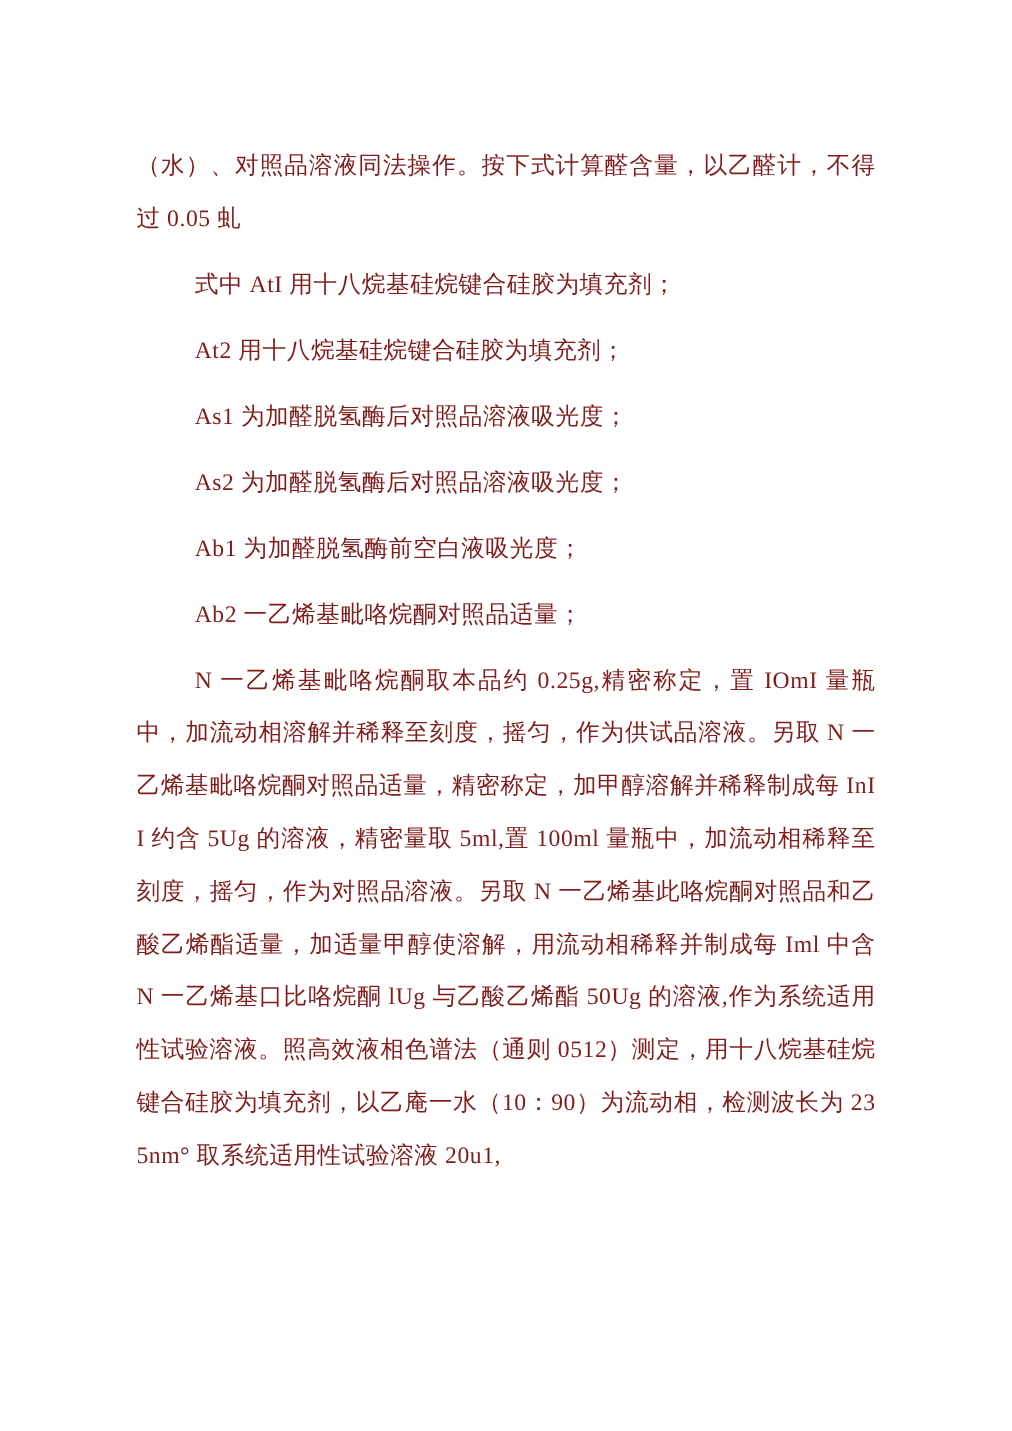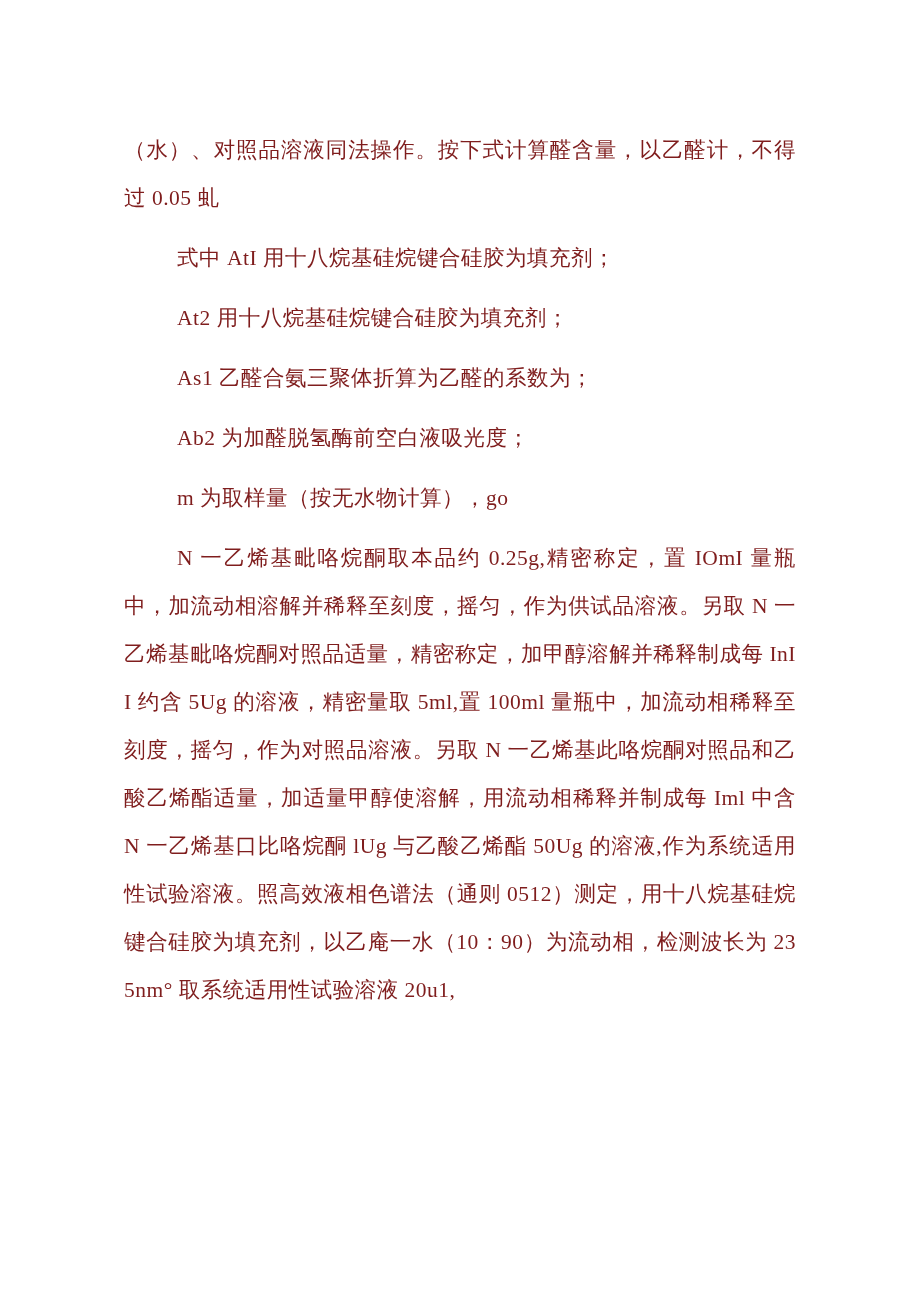--- a/index.html
+++ b/index.html
@@ -35,18 +35,19 @@
   }
 </style>
 </head>
 <body>
 
 <div class="page">
   <div class="doc-body">
     <p class="no-indent">（水）、对照品溶液同法操作。按下式计算醛含量，以乙醛计，不得过 0.05 虬</p>
     <p class="indent">式中 AtI 用十八烷基硅烷键合硅胶为填充剂；</p>
     <p class="indent">At2 用十八烷基硅烷键合硅胶为填充剂；</p>
-    <p class="indent">As1 乙醛合氨三聚体折算为乙醛的系数为；</p>
-    <p class="indent">Ab2 为加醛脱氢酶前空白液吸光度；</p>
-    <p class="indent">m 为取样量（按无水物计算），go</p>
+    <p class="indent">As1 为加醛脱氢酶后对照品溶液吸光度；</p>
+    <p class="indent">As2 为加醛脱氢酶后对照品溶液吸光度；</p>
+    <p class="indent">Ab1 为加醛脱氢酶前空白液吸光度；</p>
+    <p class="indent">Ab2 一乙烯基毗咯烷酮对照品适量；</p>
     <p class="indent">N 一乙烯基毗咯烷酮取本品约 0.25g,精密称定，置 IOmI 量瓶中，加流动相溶解并稀释至刻度，摇匀，作为供试品溶液。另取 N 一乙烯基毗咯烷酮对照品适量，精密称定，加甲醇溶解并稀释制成每 InII 约含 5Ug 的溶液，精密量取 5ml,置 100ml 量瓶中，加流动相稀释至刻度，摇匀，作为对照品溶液。另取 N 一乙烯基此咯烷酮对照品和乙酸乙烯酯适量，加适量甲醇使溶解，用流动相稀释并制成每 Iml 中含 N 一乙烯基口比咯烷酮 lUg 与乙酸乙烯酯 50Ug 的溶液,作为系统适用性试验溶液。照高效液相色谱法（通则 0512）测定，用十八烷基硅烷键合硅胶为填充剂，以乙庵一水（10：90）为流动相，检测波长为 235nm° 取系统适用性试验溶液 20u1,</p>
   </div>
 </div>
 
 </body></html>

